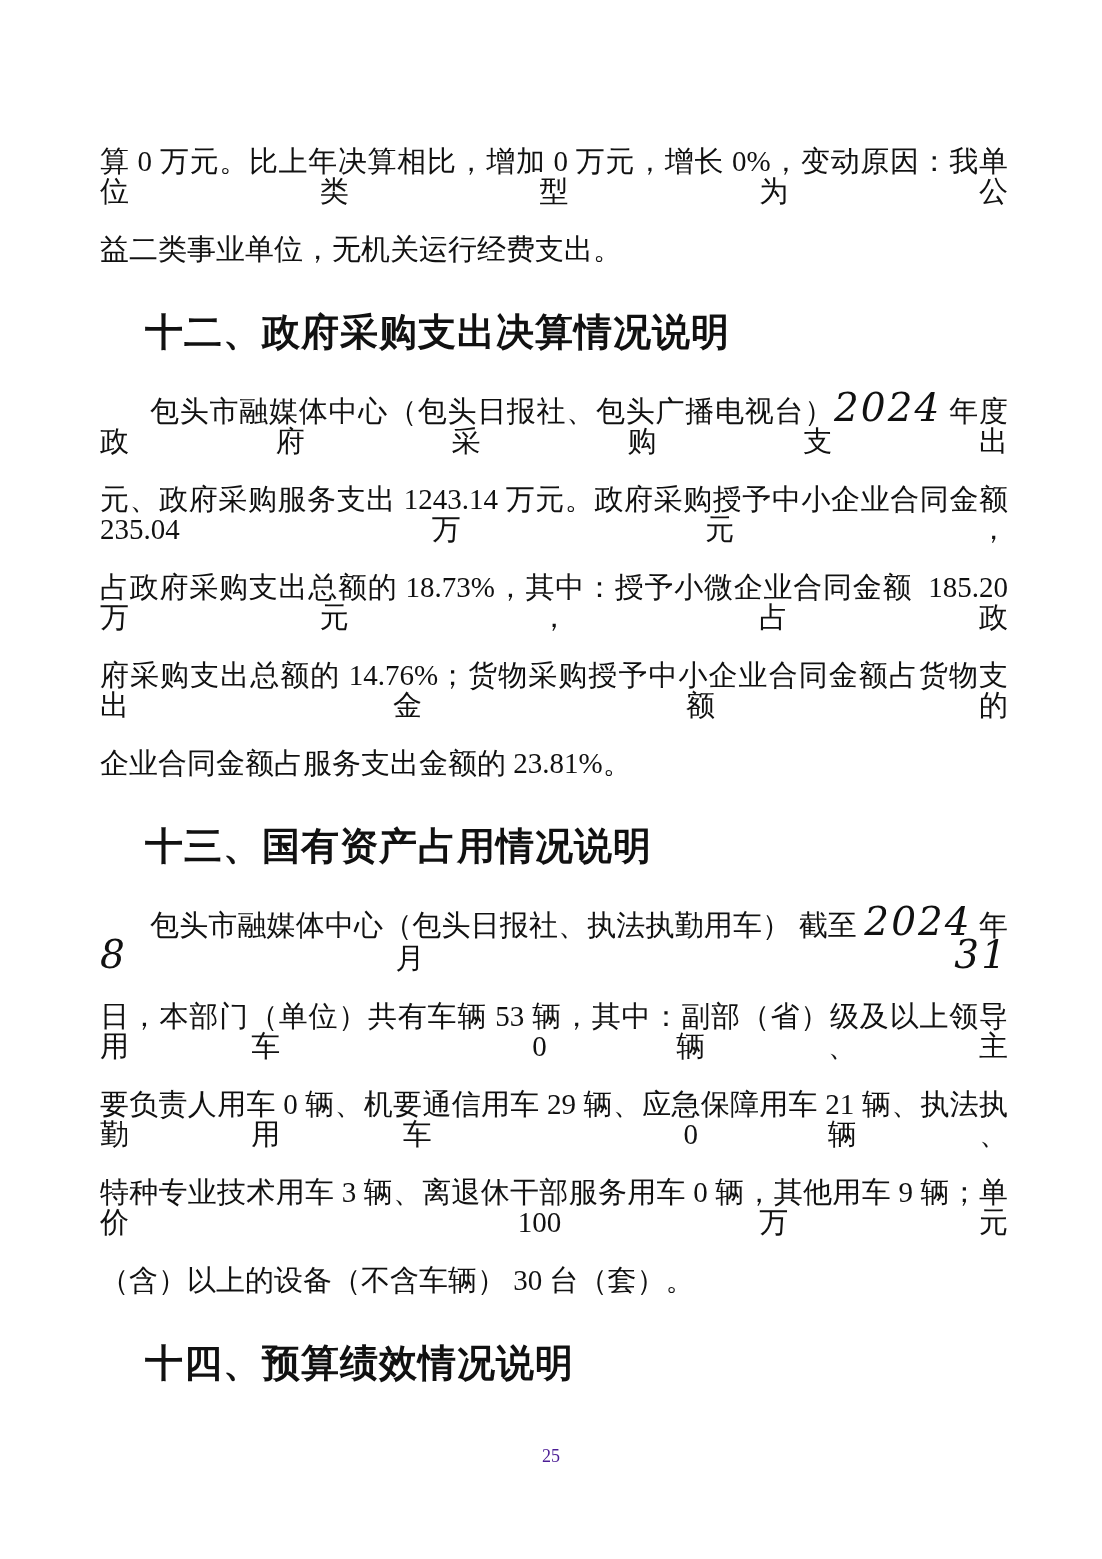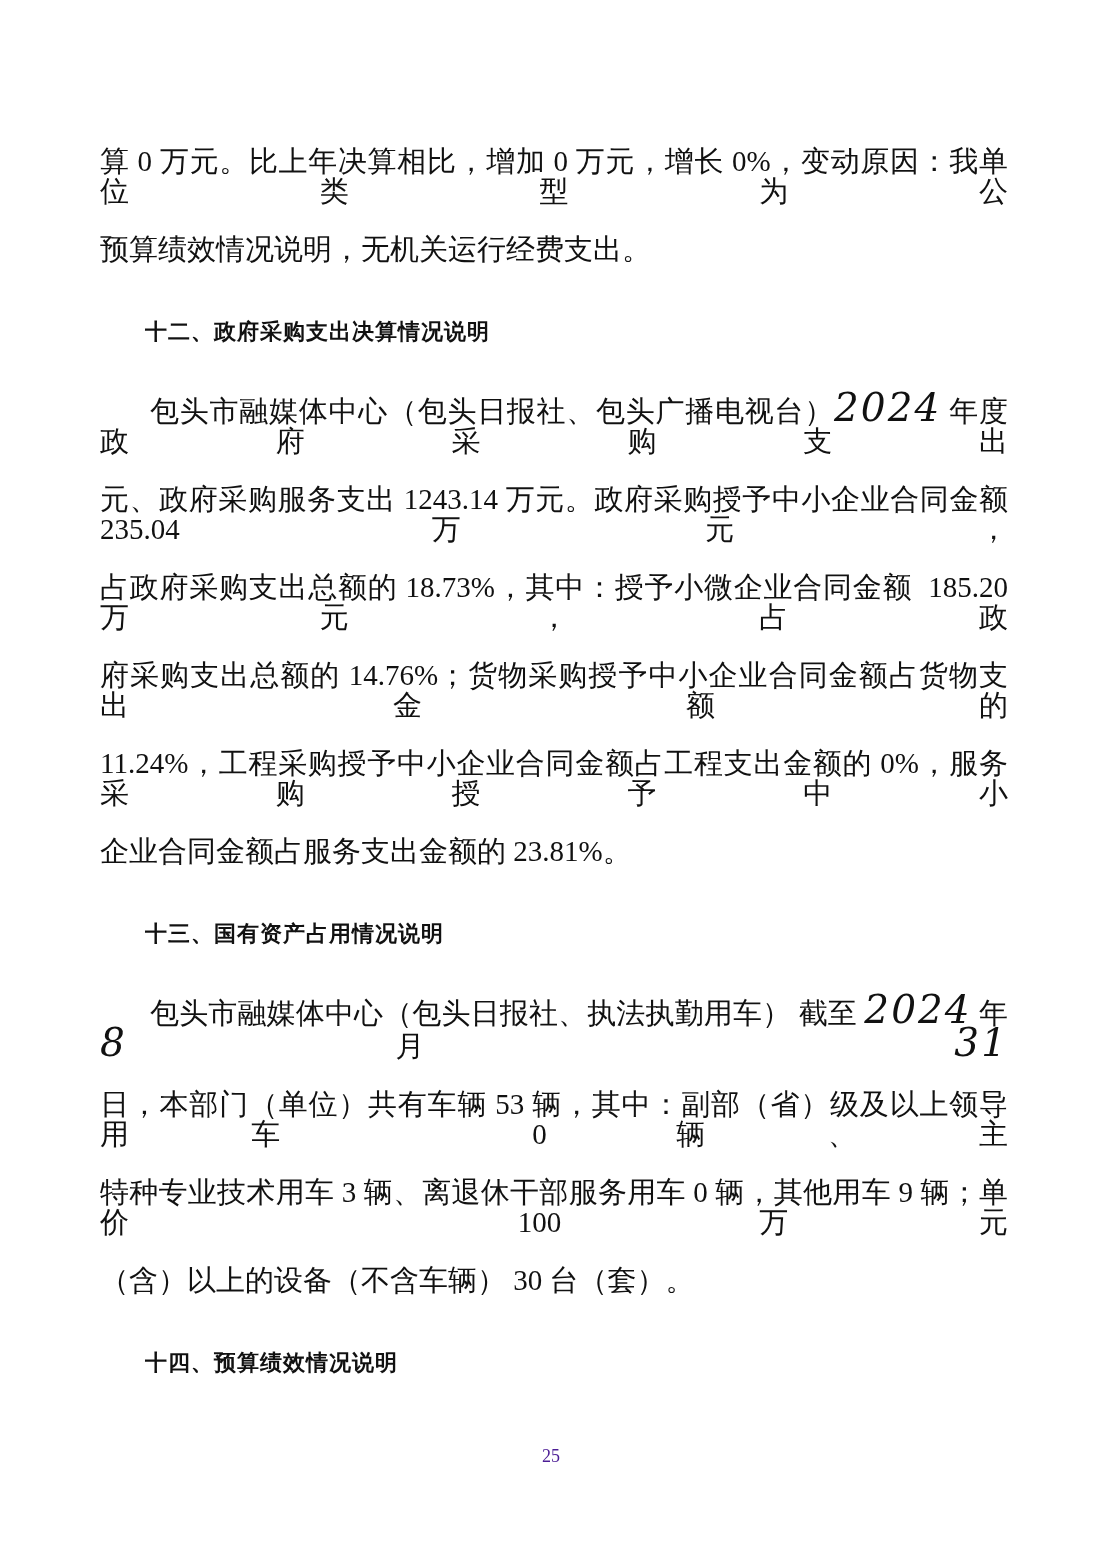--- a/index.html
+++ b/index.html
@@ -32,21 +32,21 @@
   .line.j {
     text-align: justify;
     text-align-last: justify;
   }
   .line.indent {
     text-indent: 50px;
   }
   .heading {
     font-family: "Liberation Sans", "DejaVu Sans", sans-serif;
     font-weight: bold;
-    font-size: 22px;
+    font-size: 38px;
     line-height: 30px;
     padding-top: 25px;
     margin: 0 0 46px 45px;
     letter-spacing: 1px;
   }
   .script {
     font-family: "DejaVu Serif", serif;
     font-style: italic;
     font-weight: 500;
     font-size: 39px;
@@ -63,29 +63,29 @@
     font-family: "Liberation Serif", "DejaVu Serif", serif;
     color: #4c1d95;
   }
 </style>
 </head>
 <body>
 
 <div class="page">
   <div class="content">
       <div class="line j"><span>算 0 万元。比上年决算相比，增加 0 万元，增长 0%，变动原因：我单位类型为公</span></div>
-      <div class="line"><span>预算绩效情况说明，无机关运行经费支出。</span></div>
+      <div class="line"><span>益二类事业单位，无机关运行经费支出。</span></div>
       <div class="heading"><span>十二、政府采购支出决算情况说明</span></div>
       <div class="line j indent"><span>包头市融媒体中心（包头日报社、包头广播电视台）</span><span class="script">2024</span><span> 年度政府采购支出</span></div>
       <div class="line j"><span>元、政府采购服务支出 1243.14 万元。政府采购授予中小企业合同金额 235.04 万元，</span></div>
       <div class="line j"><span>占政府采购支出总额的 18.73%，其中：授予小微企业合同金额&nbsp; 185.20 万元，占政</span></div>
       <div class="line j"><span>府采购支出总额的 14.76%；货物采购授予中小企业合同金额占货物支出金额的</span></div>
-      <div class="line j"><span>11.24%，工程采购授予中小企业合同金额占工程支出金额的 0%，服务采购授予中小</span></div>
       <div class="line"><span>企业合同金额占服务支出金额的 23.81%。</span></div>
       <div class="heading"><span>十三、国有资产占用情况说明</span></div>
       <div class="line j indent"><span>包头市融媒体中心（包头日报社、执法执勤用车） 截至 </span><span class="script">2024</span><span> 年 </span><span class="script">8</span><span> 月 </span><span class="script">31</span></div>
       <div class="line j"><span>日，本部门（单位）共有车辆 53 辆，其中：副部（省）级及以上领导用车 0 辆、主</span></div>
+      <div class="line j"><span>要负责人用车 0 辆、机要通信用车 29 辆、应急保障用车 21 辆、执法执勤用车 0 辆、</span></div>
       <div class="line j"><span>特种专业技术用车 3 辆、离退休干部服务用车 0 辆，其他用车 9 辆；单价 100 万元</span></div>
       <div class="line"><span>（含）以上的设备（不含车辆） 30 台（套）。</span></div>
       <div class="heading"><span>十四、预算绩效情况说明</span></div>
     </div>
   <div class="footer">25</div>
 </div>
 
 </body></html>

